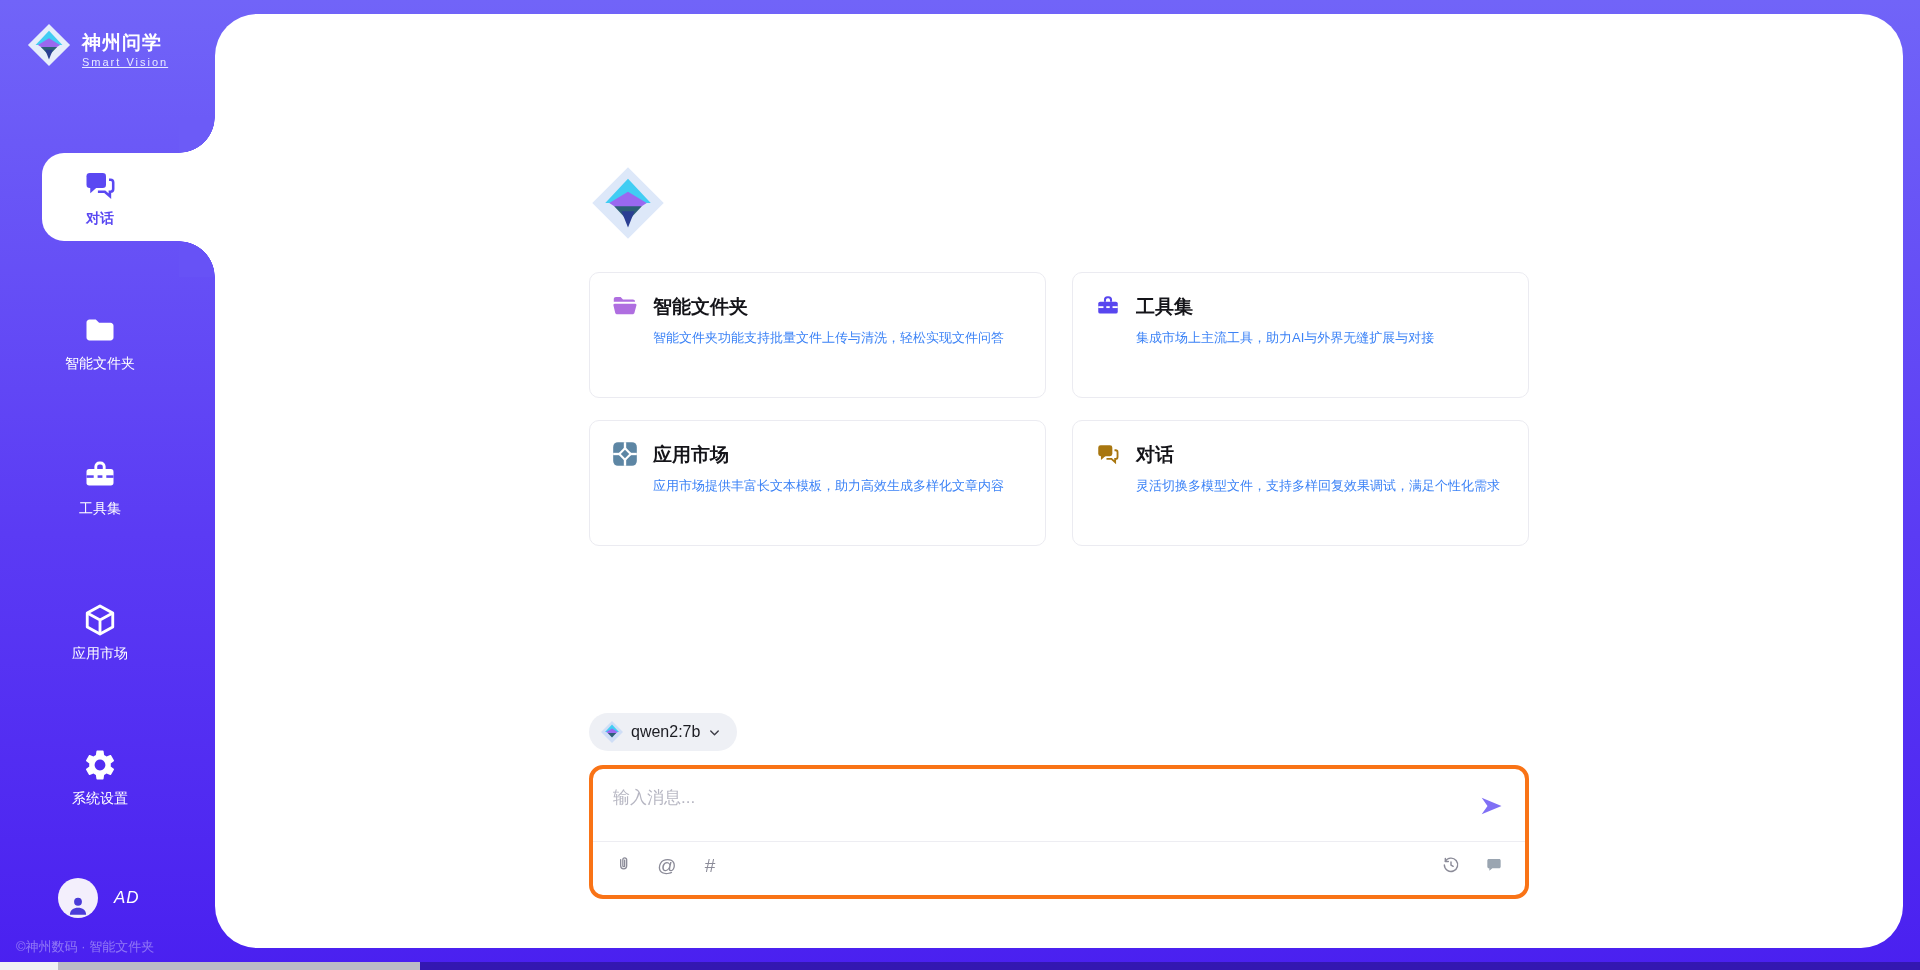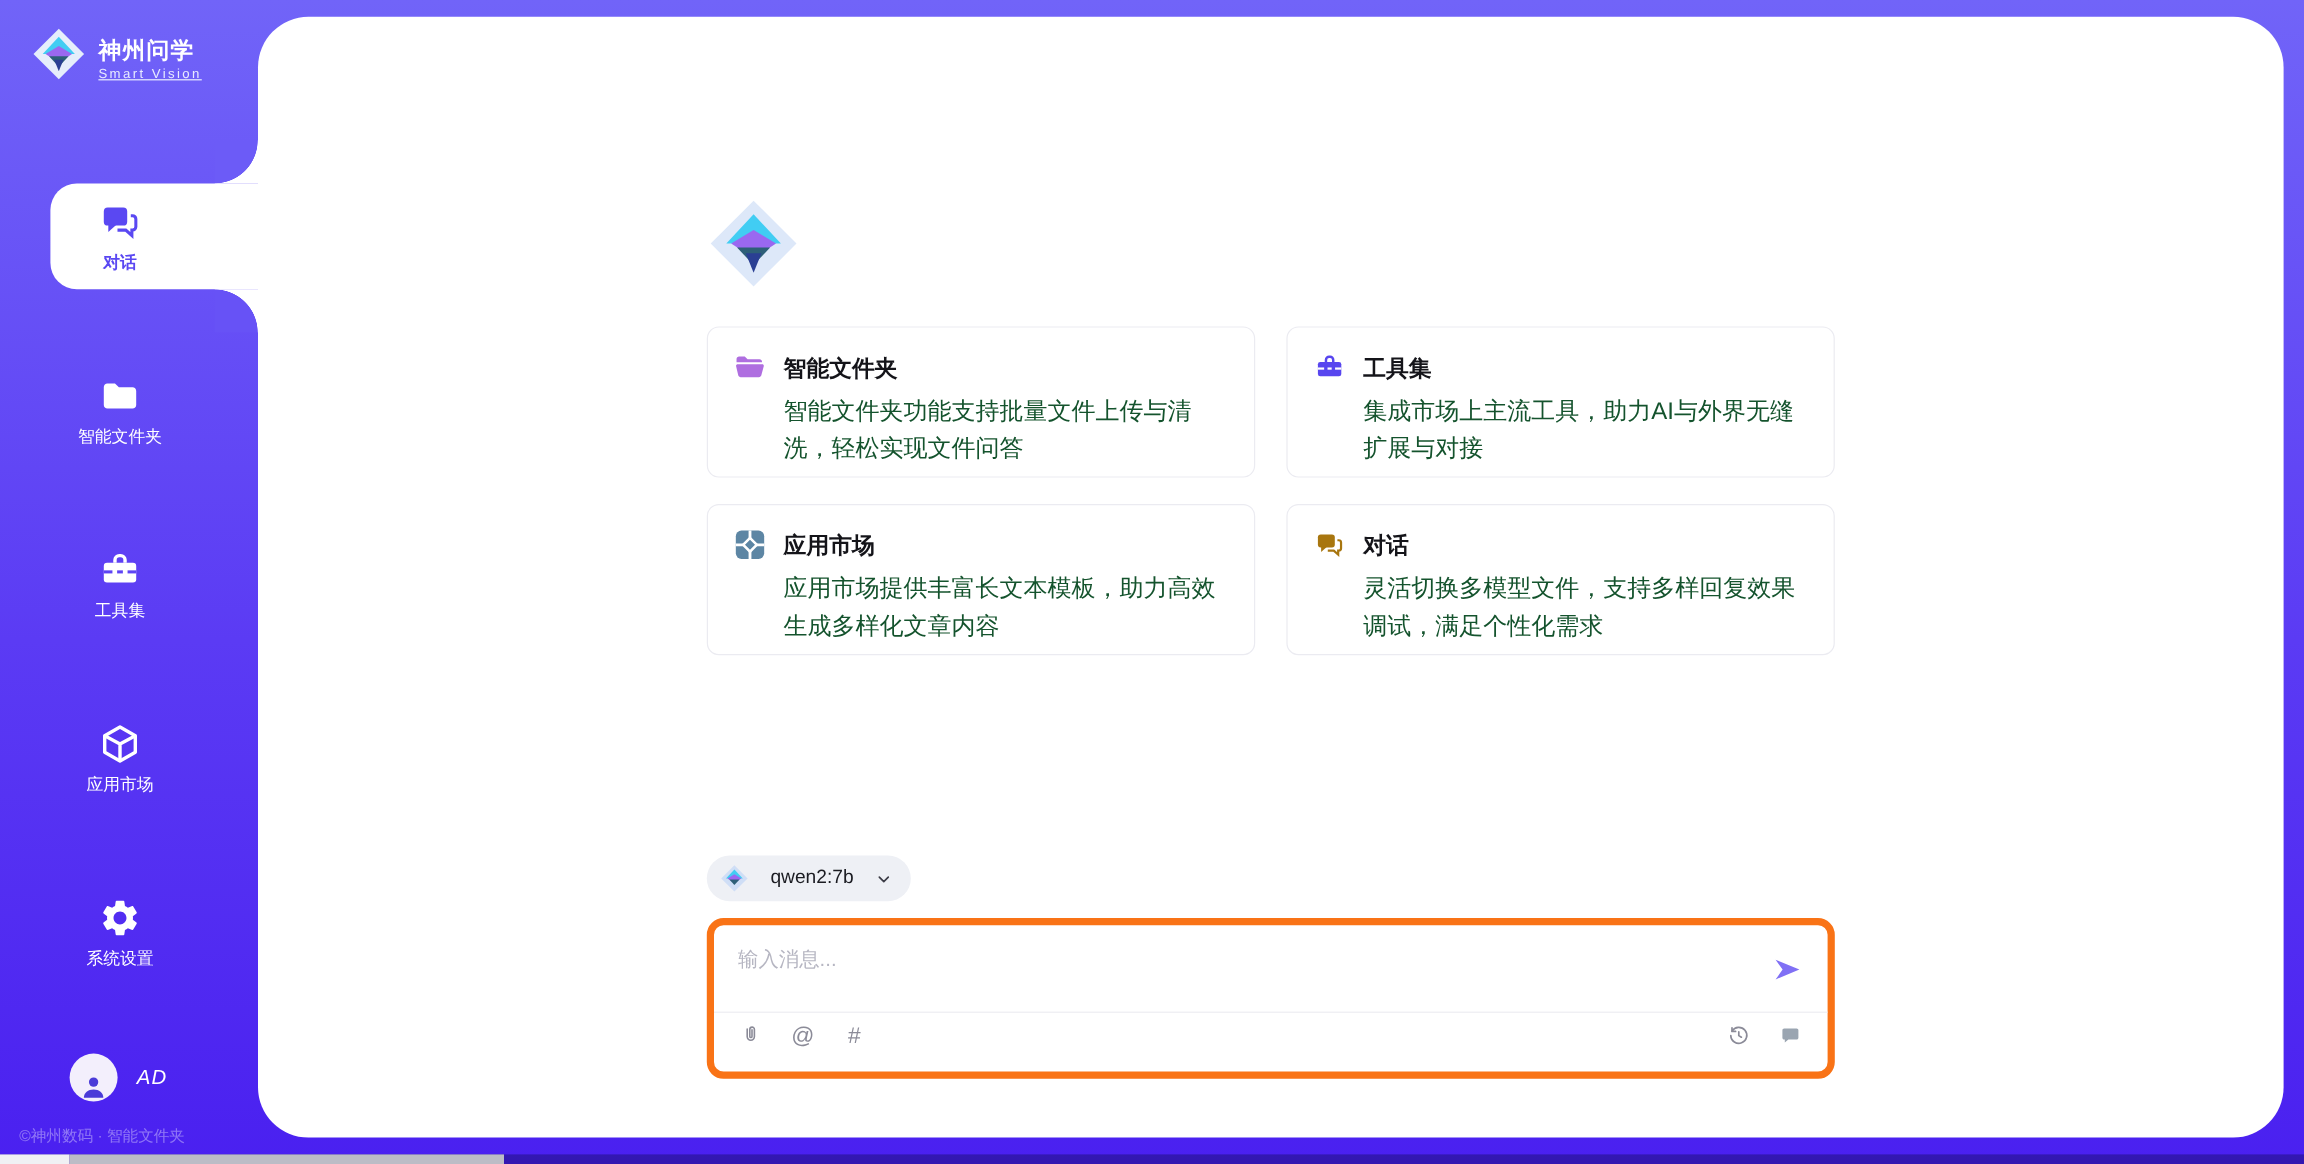--- a/index.html
+++ b/index.html
@@ -34,26 +34,26 @@
   .main{position:absolute;left:215px;top:14px;right:17px;bottom:22px;background:#fff;border-radius:42px;overflow:hidden;}
   .col{width:940px;margin:0 auto;}
   .greeting{margin-top:150px;display:flex;align-items:center;gap:18px;}
   .greeting .logo{width:78px;height:78px;}
   .greeting-title{font-size:24px;font-weight:700;color:#17171c;letter-spacing:0.5px;}
   .cards{margin-top:30px;display:grid;grid-template-columns:1fr 1fr;column-gap:26px;row-gap:22px;}
   .card{box-sizing:border-box;height:126px;border:1px solid #ebebf1;border-radius:10px;background:#fff;padding:19px 22px;cursor:pointer;}
   .card-head{display:flex;align-items:flex-start;gap:15px;}
   .card-ic{width:26px;height:26px;flex:0 0 auto;margin-top:1px;}
   .card-title{font-size:19px;font-weight:700;color:#141419;margin-top:2px;}
-  .card-desc{margin-left:41px;margin-top:8px;font-size:20px;color:#14532d;line-height:1.55;}
+  .card-desc{margin-left:41px;margin-top:8px;font-size:13px;color:#3b82f6;line-height:1.55;}
   .model-row{margin-top:167px;}
-  .model-pill{display:inline-flex;align-items:center;gap:18px;height:38px;padding:0 15px 0 11px;background:#eef0f5;border-radius:19px;cursor:pointer;text-align:center;}
+  .model-pill{display:inline-flex;align-items:center;gap:7px;height:38px;padding:0 15px 0 11px;background:#eef0f5;border-radius:19px;cursor:pointer;text-align:center;}
   .model-pill .logo{width:24px;height:24px;}
   .model-name{font-size:16px;color:#1b1c22;}
-  .composer{margin-top:14px;position:relative;box-sizing:border-box;height:134px;border:6px solid #f97316;border-radius:14px;background:#fff;}
+  .composer{margin-top:14px;position:relative;box-sizing:border-box;height:134px;border:4px solid #f97316;border-radius:14px;background:#fff;}
   .composer textarea{position:absolute;left:0;top:0;width:100%;height:70px;box-sizing:border-box;
     border:none;outline:none;resize:none;background:transparent;padding:17px 70px 0 20px;
     font-family:"Liberation Sans","DejaVu Sans",sans-serif;font-size:17px;color:#333;}
   .composer textarea::placeholder{color:#b6b6c2;}
   .send-btn{position:absolute;right:20px;top:23px;width:28px;height:28px;cursor:pointer;border:none;background:none;padding:0;}
   .comp-divider{position:absolute;left:0;right:0;top:72px;border-top:1px solid #ededf2;}
   .comp-footer{position:absolute;left:20px;right:20px;bottom:0;height:60px;display:flex;align-items:center;justify-content:space-between;}
   .tool-group{display:flex;align-items:center;gap:21px;}
   .tool-btn{width:22px;height:22px;color:#8b8b98;cursor:pointer;display:flex;align-items:center;justify-content:center;background:none;border:none;padding:0;}
   .tool-btn.txt{font-size:19px;line-height:1;color:#8b8b98;}

